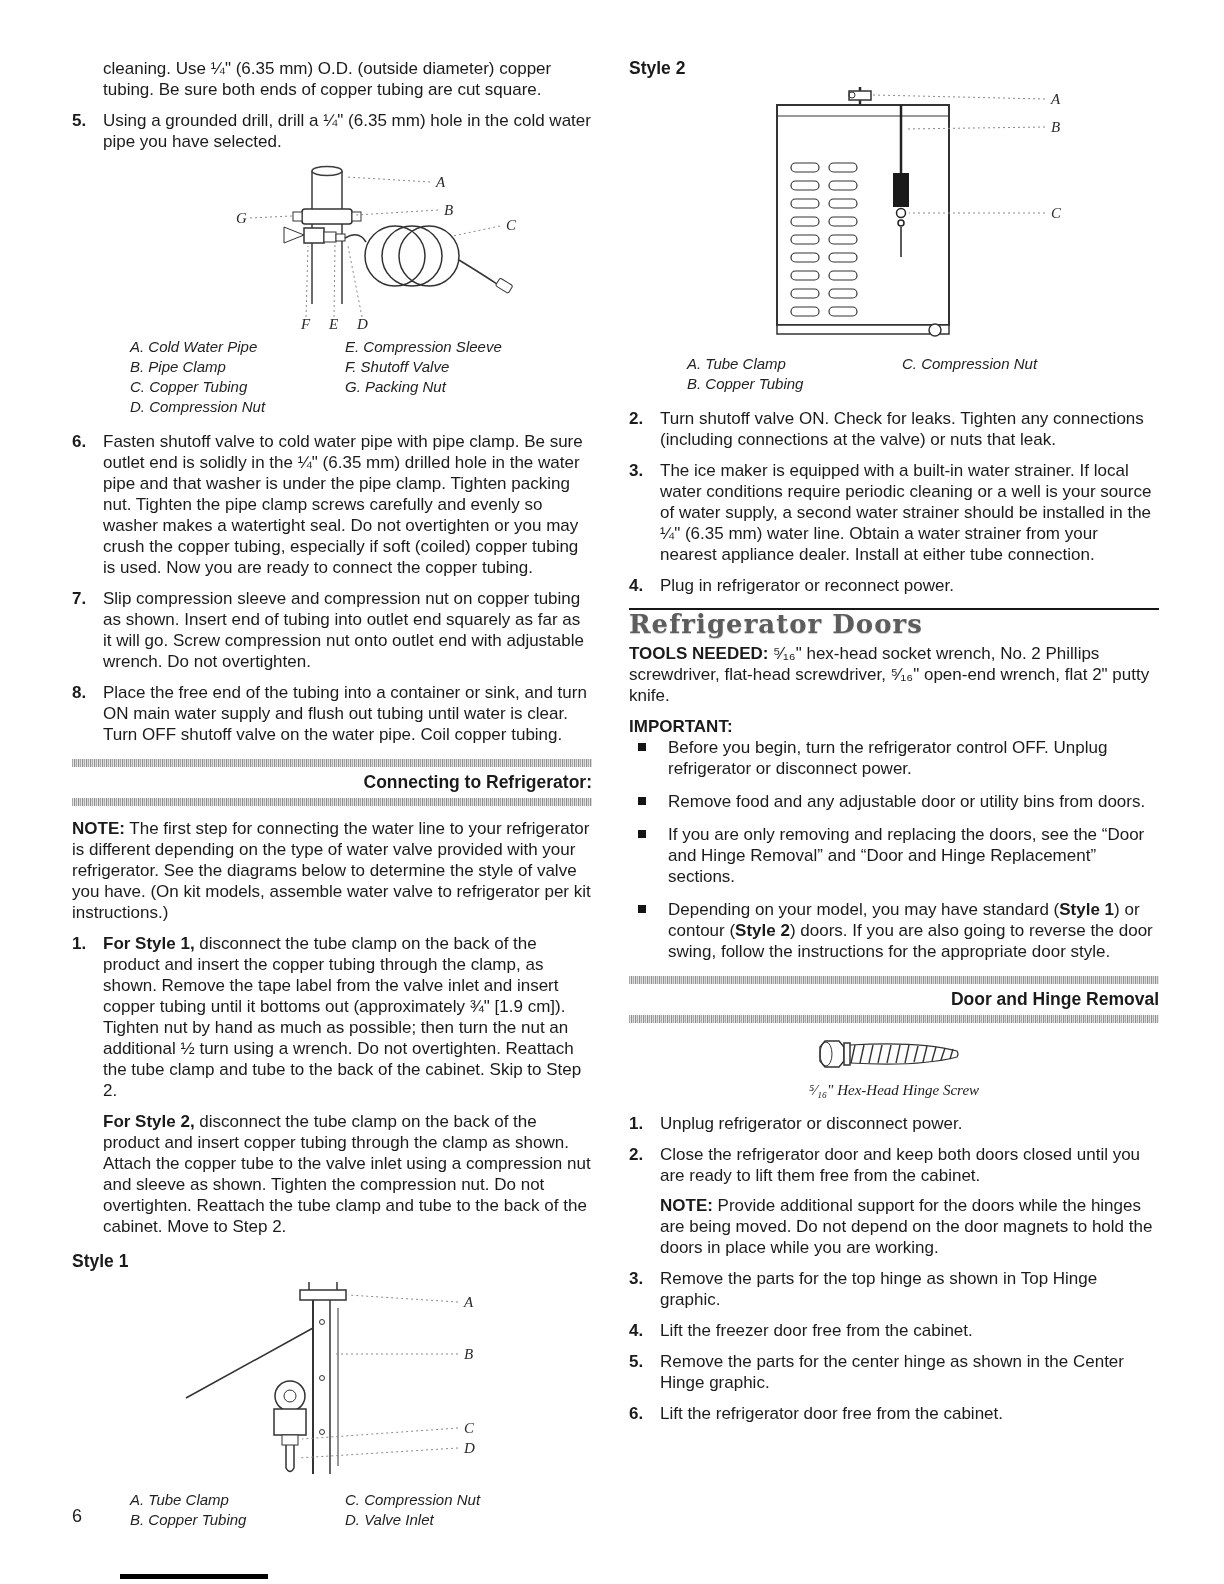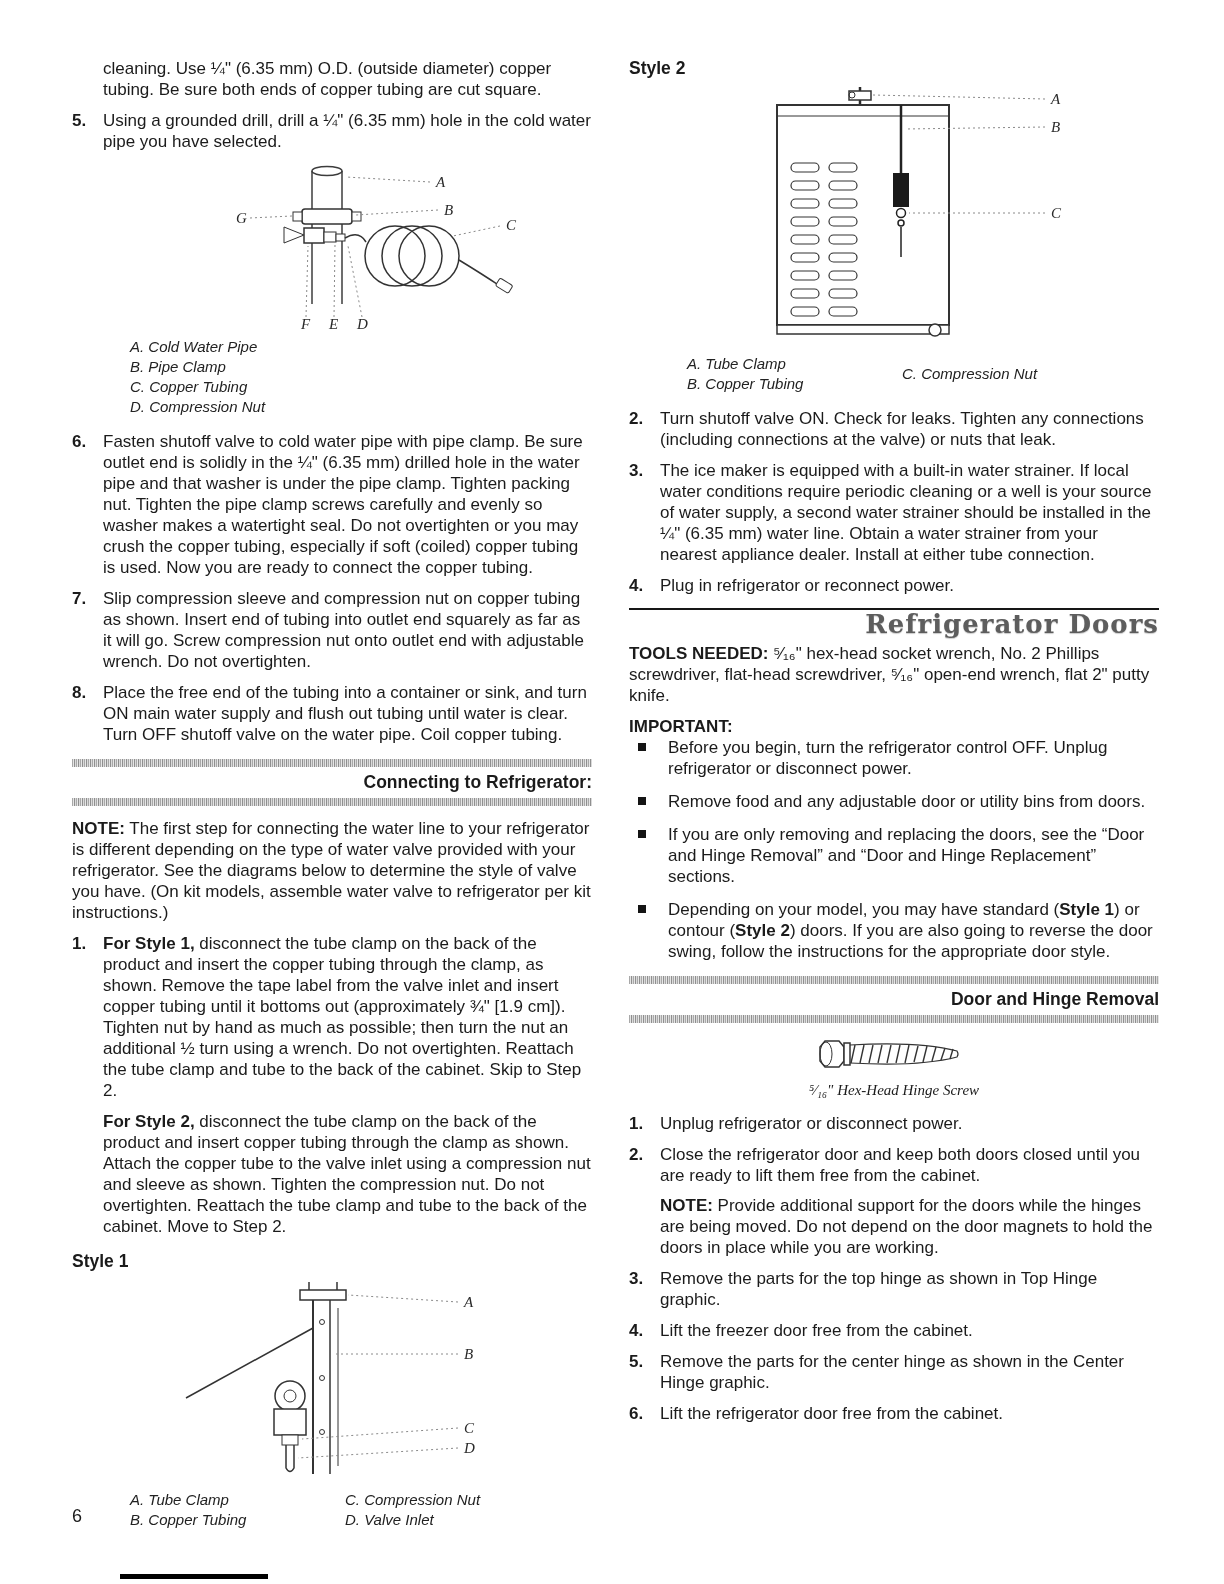--- a/index.html
+++ b/index.html
@@ -20,37 +20,37 @@
   .num  { flex:0 0 31px; width:31px; font-weight:bold; }
   .stext{ flex:1; }
   .b { font-weight:bold; }
 
   figure { margin:4px 0 2px 0; }
   figure svg text.callout {
     font-family:"Liberation Serif","DejaVu Serif",serif;
     font-style:italic; font-size:15px; fill:#2a2a2a;
   }
   .legend { display:flex; font-style:italic; font-size:15px; line-height:20px;
-            color:#222; margin:2px 0 14px 58px;align-items:center; }
+            color:#222; margin:2px 0 14px 58px; }
   .legend .lc1 { width:215px; }
   .legend .lc2 { flex:1; }
 
   .sechead { margin:14px 0 12px 0;text-align:right; }
   .texbar { height:8px;
     background:
       repeating-linear-gradient(90deg,#a8a8a8 0 1px,#e6e6e6 1px 2px,#8f8f8f 2px 3px,#dadada 3px 4px);
   }
   .sectitle { font-size:17.5px; font-weight:bold; padding:5px 0 5px 20px; }
 
   .flush { margin-bottom:10px; }
   .styletitle { font-size:17.5px; font-weight:bold; margin:14px 0 6px 0; }
 
   .hr2 { border-top:2px solid #161616; margin:12px 0 4px 0; }
   .doors-title {
-    text-align:right; font-family:"DejaVu Serif","Liberation Serif",serif;
+    text-align:left; font-family:"DejaVu Serif","Liberation Serif",serif;
     font-weight:bold; font-size:26px; letter-spacing:1px; color:#5d5d5d;
     text-shadow:0 1px 1px #c9c9c9; margin:0 0 8px 0;
   }
 
   .bullet { display:flex; margin-bottom:12px; padding-left:9px; }
   .sq { flex:0 0 8px; width:8px; height:8px; background:#141414; margin:6px 22px 0 0; }
 
   .screwwrap { text-align:center; margin:10px 0 2px 0; }
   .screwcap { text-align:center; font-style:italic; font-size:15px;
               font-family:"Liberation Serif","DejaVu Serif",serif; margin-bottom:12px; }
@@ -121,20 +121,25 @@
       <text class="callout" x="249" y="167">D</text>
     </svg>
   </figure>
 
   <div class="legend">
     <div class="lc1">
       <div>A. Cold Water Pipe</div>
       <div>B. Pipe Clamp</div>
       <div>C. Copper Tubing</div>
       <div>D. Compression Nut</div>
+    </div>
+    <div class="lc2">
+      <div>E. Compression Sleeve</div>
+      <div>F. Shutoff Valve</div>
+      <div>G. Packing Nut</div>
     </div>
   </div>
 
   <div class="step">
     <span class="num">6.</span>
     <span class="stext">Fasten shutoff valve to cold water pipe with pipe clamp. Be sure outlet end is solidly in the ¼" (6.35 mm) drilled hole in the water pipe and that washer is under the pipe clamp. Tighten packing nut. Tighten the pipe clamp screws carefully and evenly so washer makes a watertight seal. Do not overtighten or you may crush the copper tubing, especially if soft (coiled) copper tubing is used. Now you are ready to connect the copper tubing.</span>
   </div>
   <div class="step">
     <span class="num">7.</span>
     <span class="stext">Slip compression sleeve and compression nut on copper tubing as shown. Insert end of tubing into outlet end squarely as far as it will go. Screw compression nut onto outlet end with adjustable wrench. Do not overtighten.</span>

